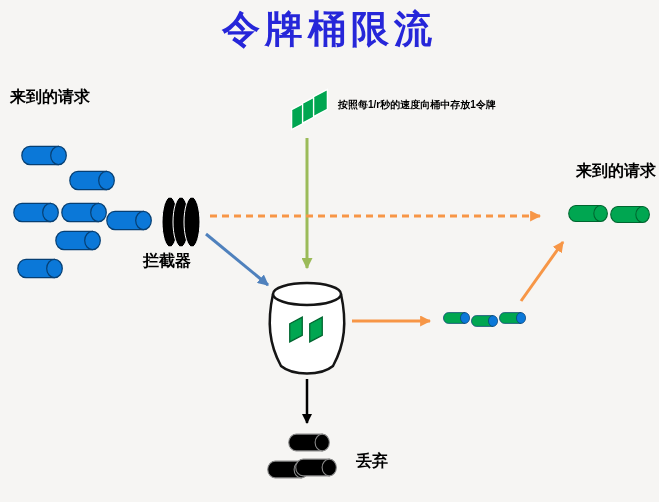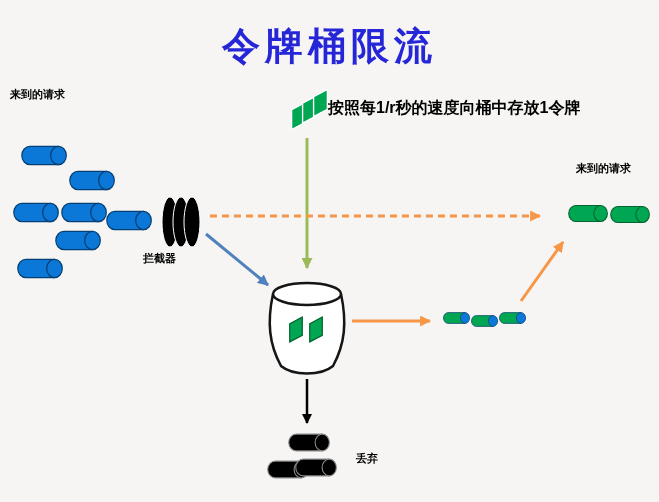--- a/index.html
+++ b/index.html
@@ -11,25 +11,25 @@
   }
   .stage {
     position: relative; width: 659px; height: 502px;
     background: var(--color-background, #f6f5f3);
     overflow: hidden;
   }
   .overlay { position: absolute; left: 0; top: 0; z-index: 1; }
   .shape { position: absolute; overflow: visible; z-index: 2; }
   .label {
     position: absolute; z-index: 3;
-    font-size: 11px; font-weight: bold; color: #000;
+    font-size: 16px; font-weight: bold; color: #000;
     white-space: nowrap; line-height: 1.15;
   }
   .title {
-    position: absolute; left: 0; right: 0; top: 4px; margin: 17px; z-index: 3;
+    position: absolute; left: 0; right: 0; top: 4px; margin: 0; z-index: 3;
     text-align: center; font-size: 38px; font-weight: bold;
     letter-spacing: 5px;
     color: var(--color-title, #2626d9);
   }
   
   .cyl-blue   { --body: var(--color-request-blue, #0b78d8); --edge: #063f73; }
   .cyl-green  { --body: var(--color-token-green, #00a651);  --edge: #00652f; }
   .cyl-black  { --body: #000000; --edge: #8a8a8a; }
   .cyl-greenblue { --body: var(--color-token-green, #00a651); --edge: #063f73; --capfill: var(--color-request-blue, #0b78d8); }
   .token-dark { --tbody: var(--color-token-green, #00a651); --tedge: #00652f; }
@@ -71,21 +71,21 @@
     <line x1="210" y1="216" x2="540" y2="216" style="stroke:var(--color-arrow-orange,#f79646)" stroke-width="3" stroke-dasharray="7 5" marker-end="url(#mo)"></line>
     <line x1="206" y1="234" x2="268" y2="285" style="stroke:var(--color-arrow-blue,#4f81bd)" stroke-width="3" marker-end="url(#mb)"></line>
     <line x1="352" y1="321" x2="430" y2="321" style="stroke:var(--color-arrow-orange,#f79646)" stroke-width="3" marker-end="url(#mo)"></line>
     <line x1="521" y1="301" x2="563" y2="242" style="stroke:var(--color-arrow-orange,#f79646)" stroke-width="3" marker-end="url(#mo)"></line>
     <line x1="307" y1="379" x2="307" y2="423" style="stroke:var(--color-arrow-black,#000)" stroke-width="2.5" marker-end="url(#mk)"></line>
   </svg>
 
   <h1 class="title">令牌桶限流</h1>
 
   <div class="label" style="left:10px; top:88px">来到的请求</div>
-  <div class="label" style="left:328px; top:99px; font-size:16px">按照每1/r秒的速度向桶中存放1令牌</div>
+  <div class="label" style="left:338px; top:99px; font-size:10px">按照每1/r秒的速度向桶中存放1令牌</div>
   <div class="label" style="left:576px; top:162px">来到的请求</div>
   <div class="label" style="left:143px; top:252px">拦截器</div>
   <div class="label" style="left:356px; top:452px">丢弃</div>
 
   <svg class="shape cyl-blue" style="left:21px;  top:145px" width="46" height="21">
       <use href="#cyl"></use>
     </svg>
   <svg class="shape cyl-blue" style="left:69px;  top:170px" width="46" height="21">
       <use href="#cyl"></use>
     </svg>

